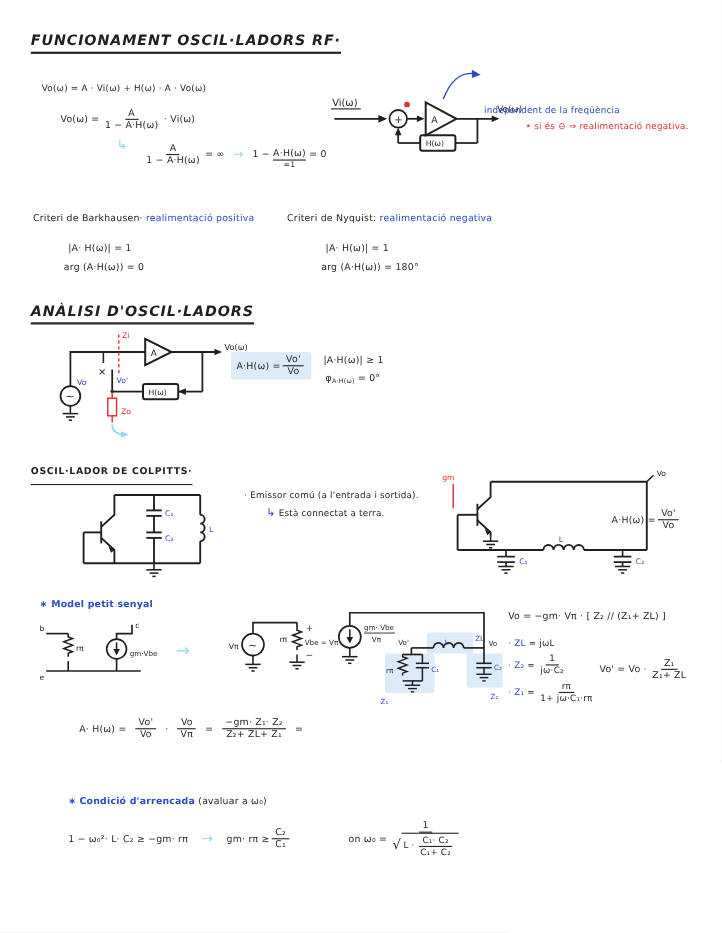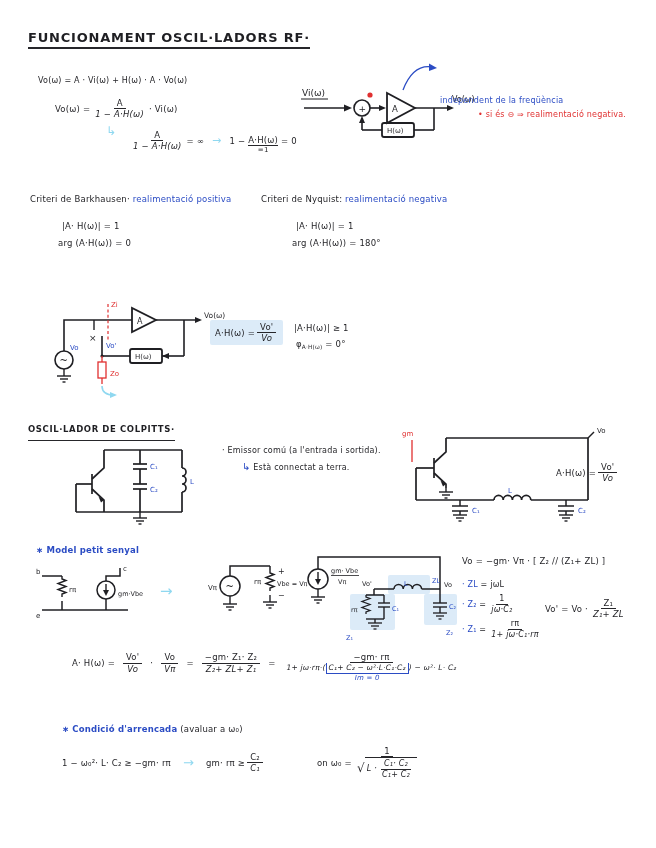--- a/index.html
+++ b/index.html
@@ -7,27 +7,27 @@
         font-family:"DejaVu Sans",sans-serif;color:#1f1f23;}
   .abs{position:absolute;white-space:nowrap;}
   .row{display:flex;align-items:center;white-space:nowrap;}
   .hw{font-size:8px;letter-spacing:.2px;}
   .hw9{font-size:8.5px;letter-spacing:.2px;}
   .bold{font-weight:bold;}
   .blue{color:#2b4cc4;}
   .red{color:#e03030;}
   .cyan{color:#8fd8f0;}
   .title-lg{font-size:13px;font-weight:bold;letter-spacing:.8px;
-            border-bottom:2px solid #26262a;padding-bottom:2px;}
+            border-bottom:2px solid #26262a;padding-bottom:2px;font-style:italic;}
   .title-sm{font-size:8.5px;font-weight:bold;letter-spacing:.6px;
             border-bottom:1.4px solid #26262a;padding-bottom:6px;}
   .frac{display:inline-flex;flex-direction:column;align-items:center;line-height:1.2;
         margin:0 2px;vertical-align:middle;text-align:center;}
   .frac>.num{border-bottom:1px solid #26262a;padding:0 3px;}
-  .frac>.den{padding:0 3px;font-style:italic;}
+  .frac>.den{padding:0 3px;}
   .hl{background:#dcebf8;padding:2px 5px;border-radius:2px;}
   .sub{font-size:68%;vertical-align:-2px;}
   .ubrace{position:relative;display:inline-block;border-bottom:1.2px solid #26262a;}
   .brace-blue{position:relative;display:inline-block;border-left:1.2px solid #2b4cc4;
               border-right:1.2px solid #2b4cc4;border-bottom:1.2px solid #2b4cc4;padding:0 2px 1px 2px;}
   .ubrace-label{position:absolute;top:100%;left:50%;transform:translateX(-50%);
                 font-size:7px;margin-top:1px;white-space:nowrap;}
   .gap40{margin-left:40px;}
   svg{overflow:visible;}
   svg text{font-family:"DejaVu Sans",sans-serif;}
@@ -104,20 +104,21 @@
   <div class="abs hw9" style="left:62px;top:221px;">|A· H(ω)| = 1</div>
   <div class="abs hw9" style="left:58px;top:238px;">arg (A·H(ω)) = 0</div>
 
   <div class="abs hw9" style="left:261px;top:194px;">
     <span>Criteri de Nyquist:</span>
     <span class="blue">realimentació negativa</span>
   </div>
   <div class="abs hw9" style="left:296px;top:221px;">|A· H(ω)| = 1</div>
   <div class="abs hw9" style="left:292px;top:238px;">arg (A·H(ω)) = 180°</div>
 
+  <div class="abs title-lg" style="left:28px;top:276px;">ANÀLISI D'OSCIL·LADORS</div>
 
   <svg class="abs" style="left:44px;top:296px;" width="188" height="102" viewBox="0 0 188 102">
     <circle cx="20" cy="64" r="9" fill="none" stroke="#1f1f23" stroke-width="1.6"></circle>
     <text x="15.5" y="68" font-size="10" fill="#1f1f23">~</text>
     <line x1="20" y1="73" x2="20" y2="80" stroke="#1f1f23" stroke-width="1.4"></line>
     <g stroke="#1f1f23" stroke-width="1.4">
       <line x1="13" y1="80" x2="27" y2="80"></line>
         <line x1="16" y1="83" x2="24" y2="83"></line>
         <line x1="18.5" y1="86" x2="21.5" y2="86"></line>
     </g>
@@ -416,26 +417,20 @@
     <span class="frac">
       <span class="num">Vo</span>
       <span class="den">Vπ</span>
     </span>
     <span>=</span>
     <span class="frac">
       <span class="num">−gm· Z₁· Z₂</span>
       <span class="den">Z₂+ ZL+ Z₁</span>
     </span>
     <span>=</span>
-    <span class="frac">
-      <span class="num">−gm· rπ</span>
-      <span class="den" style="font-size:7.5px;">
-        <span>1+ jω·rπ·(</span><span class="brace-blue"><span>C₁+ C₂ − ω²·L·C₁·C₂</span><span class="ubrace-label blue">Im = 0</span></span><span>) − ω²· L· C₂</span>
-      </span>
-    </span>
   </div>
 
   <div class="abs hw9" style="left:38px;top:724px;margin-left:24px;">
     <span class="blue bold">∗</span>
     <span class="blue bold">Condició d'arrencada</span>
     <span>(avaluar a ω₀)</span>
   </div>
 
   <div class="abs row hw9" style="left:62px;top:746px;gap:12px;">
     <span>1 − ω₀²· L· C₂ ≥ −gm· rπ</span>

